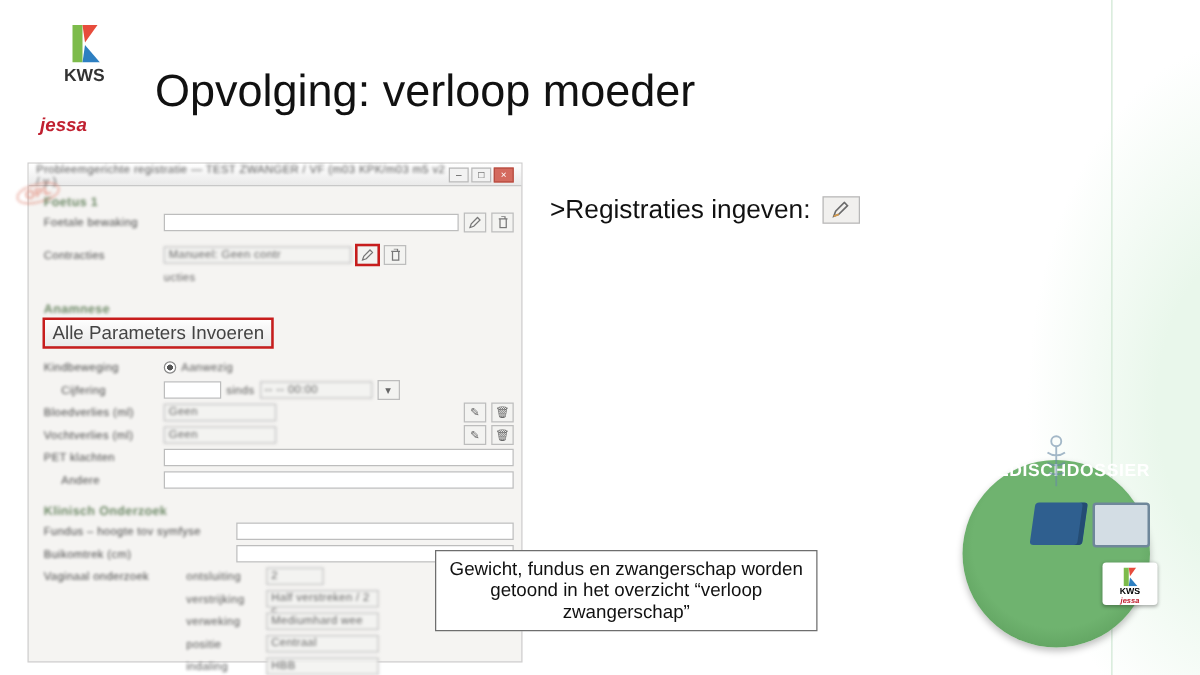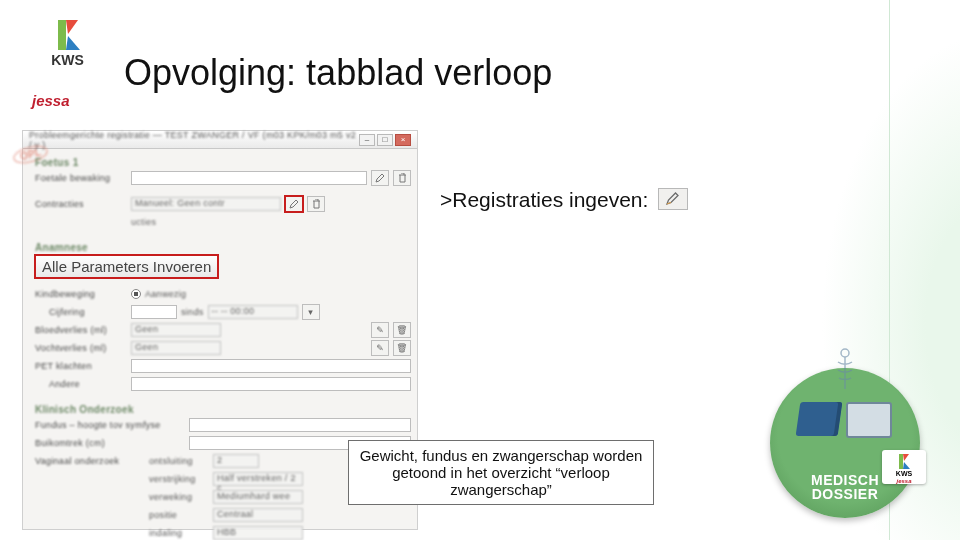--- a/index.html
+++ b/index.html
@@ -74,41 +74,41 @@
     padding:2px 6px; font-size:15px; display:inline-block;
   }
   .redbox { outline:2px solid #c71d1d; outline-offset:-1px; }
   .radio { width:10px;height:10px;border:1px solid #888;border-radius:50%; display:inline-block; }
   .radio.on { background:radial-gradient(#555 0 40%, #fff 45% 100%); }
 
   .gap { height:6px; }
 
   
   .callouts { position:absolute; left:440px; top:156px; font-size:21px; color:#111; }
-  .callouts div { margin-bottom:4px; display:flex; align-items:flex-start; gap:10px;margin-top:32px;}
+  .callouts div { margin-bottom:4px; display:flex; align-items:center; gap:10px;}
   .mini-btn {
     width:30px; height:22px; border:1px solid #b8b8b8; background:#f1f0ee;
     display:inline-flex; align-items:center; justify-content:center;
   }
   .mini-btn svg { display:block; }
 
   .callout-box {
     position:absolute; left:348px; top:440px; width:306px;
     border:1px solid #6e6e6e; padding:6px 10px; text-align:center;
     font-size:15px; color:#111; background:#fff;
   }
 
   
   .badge {
     position:absolute; right:20px; bottom:22px; width:170px; height:150px;
   }
   .badge .circle {
     width:150px; height:150px; border-radius:50%;
     background:radial-gradient(circle at 50% 45%, #6fb36f 0 60%, #4f8f4f 100%);
-    position:relative; display:flex; flex-direction:column; align-items:center; justify-content:flex-end;
+    position:relative; display:flex; justify-content:flex-end;
     box-shadow:0 3px 6px rgba(0,0,0,.25);
   }
   .badge .circle .staff {
     position:absolute; top:-20px; left:62px; color:#6a8aa6; opacity:.6;
   }
   .badge .docs {
     position:absolute; top:34px; display:flex; gap:6px;
   }
   .badge .doc {
     width:42px; height:34px; background:#2f5f8f; border-radius:3px; transform:skewX(-8deg);
@@ -139,21 +139,21 @@
   <div class="k">
     <svg width="28" height="30" viewBox="0 0 28 30">
       <polygon points="4,0 12,0 12,30 4,30" fill="#7dbb4b"></polygon>
       <polygon points="12,0 24,0 14,14" fill="#e74c3c"></polygon>
       <polygon points="14,16 26,30 12,30" fill="#2d7fc1"></polygon>
     </svg>
   </div>
   <div class="kws">KWS</div>
 </div>
 <div class="jessa">jessa</div>
-<div class="title">Opvolging: tabblad verloop</div>
+<div class="title">Opvolging: verloop moeder</div>
 
 <div class="appwin">
   <div class="titlebar">
     <span class="blurred">Probleemgerichte registratie — TEST ZWANGER / VF  (m03 KPK/m03 m5 v2 / y )</span>
     <span class="ctrls">
       <span>–</span>
       <span>□</span>
       <span class="close">×</span>
     </span>
   </div>

